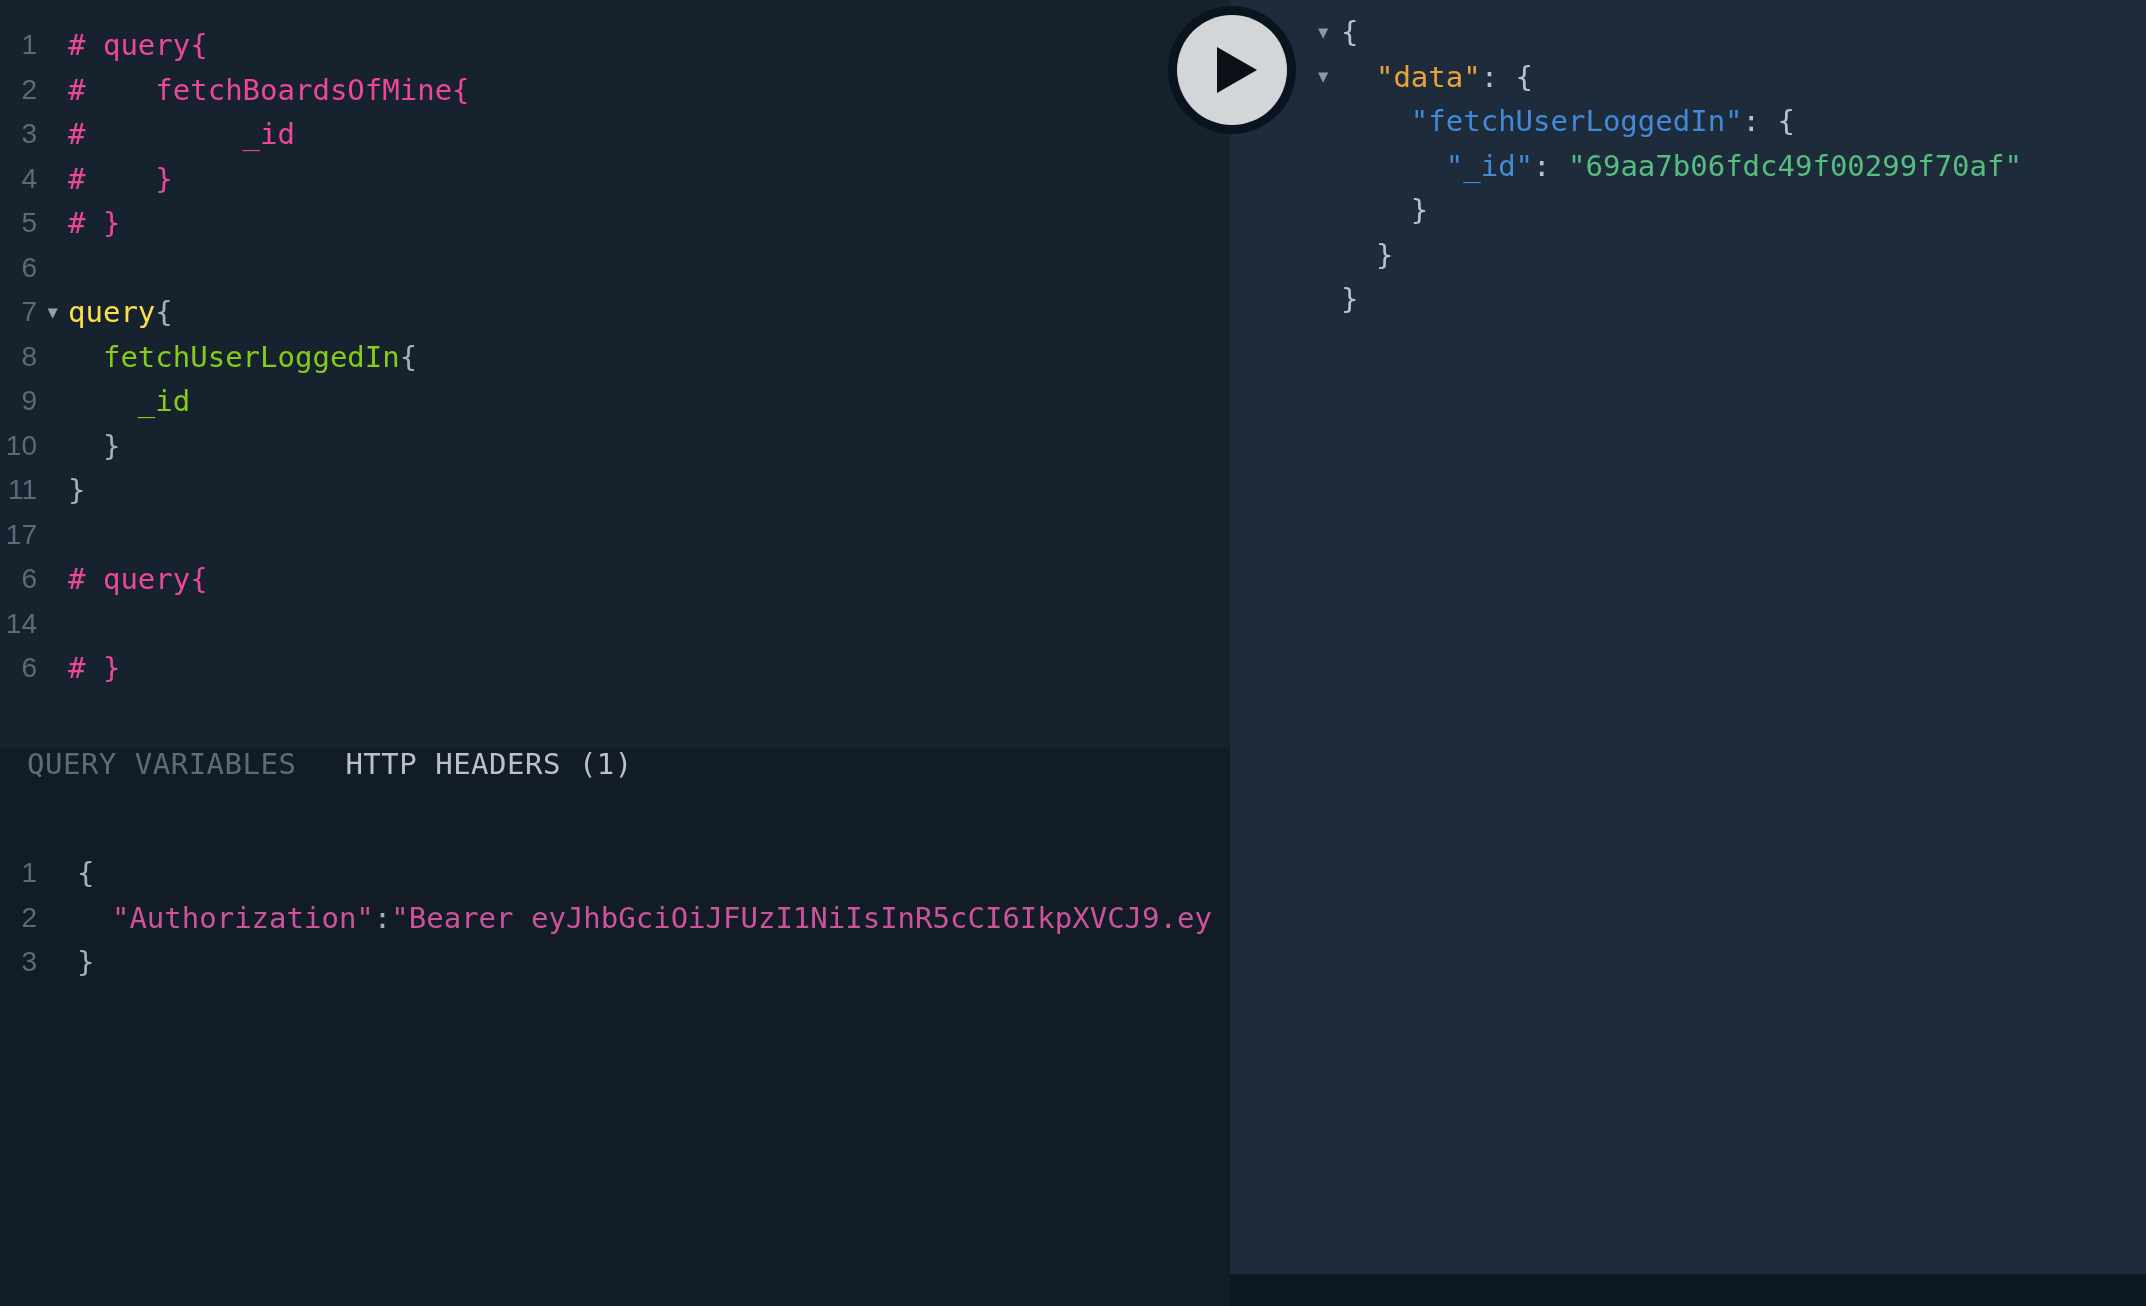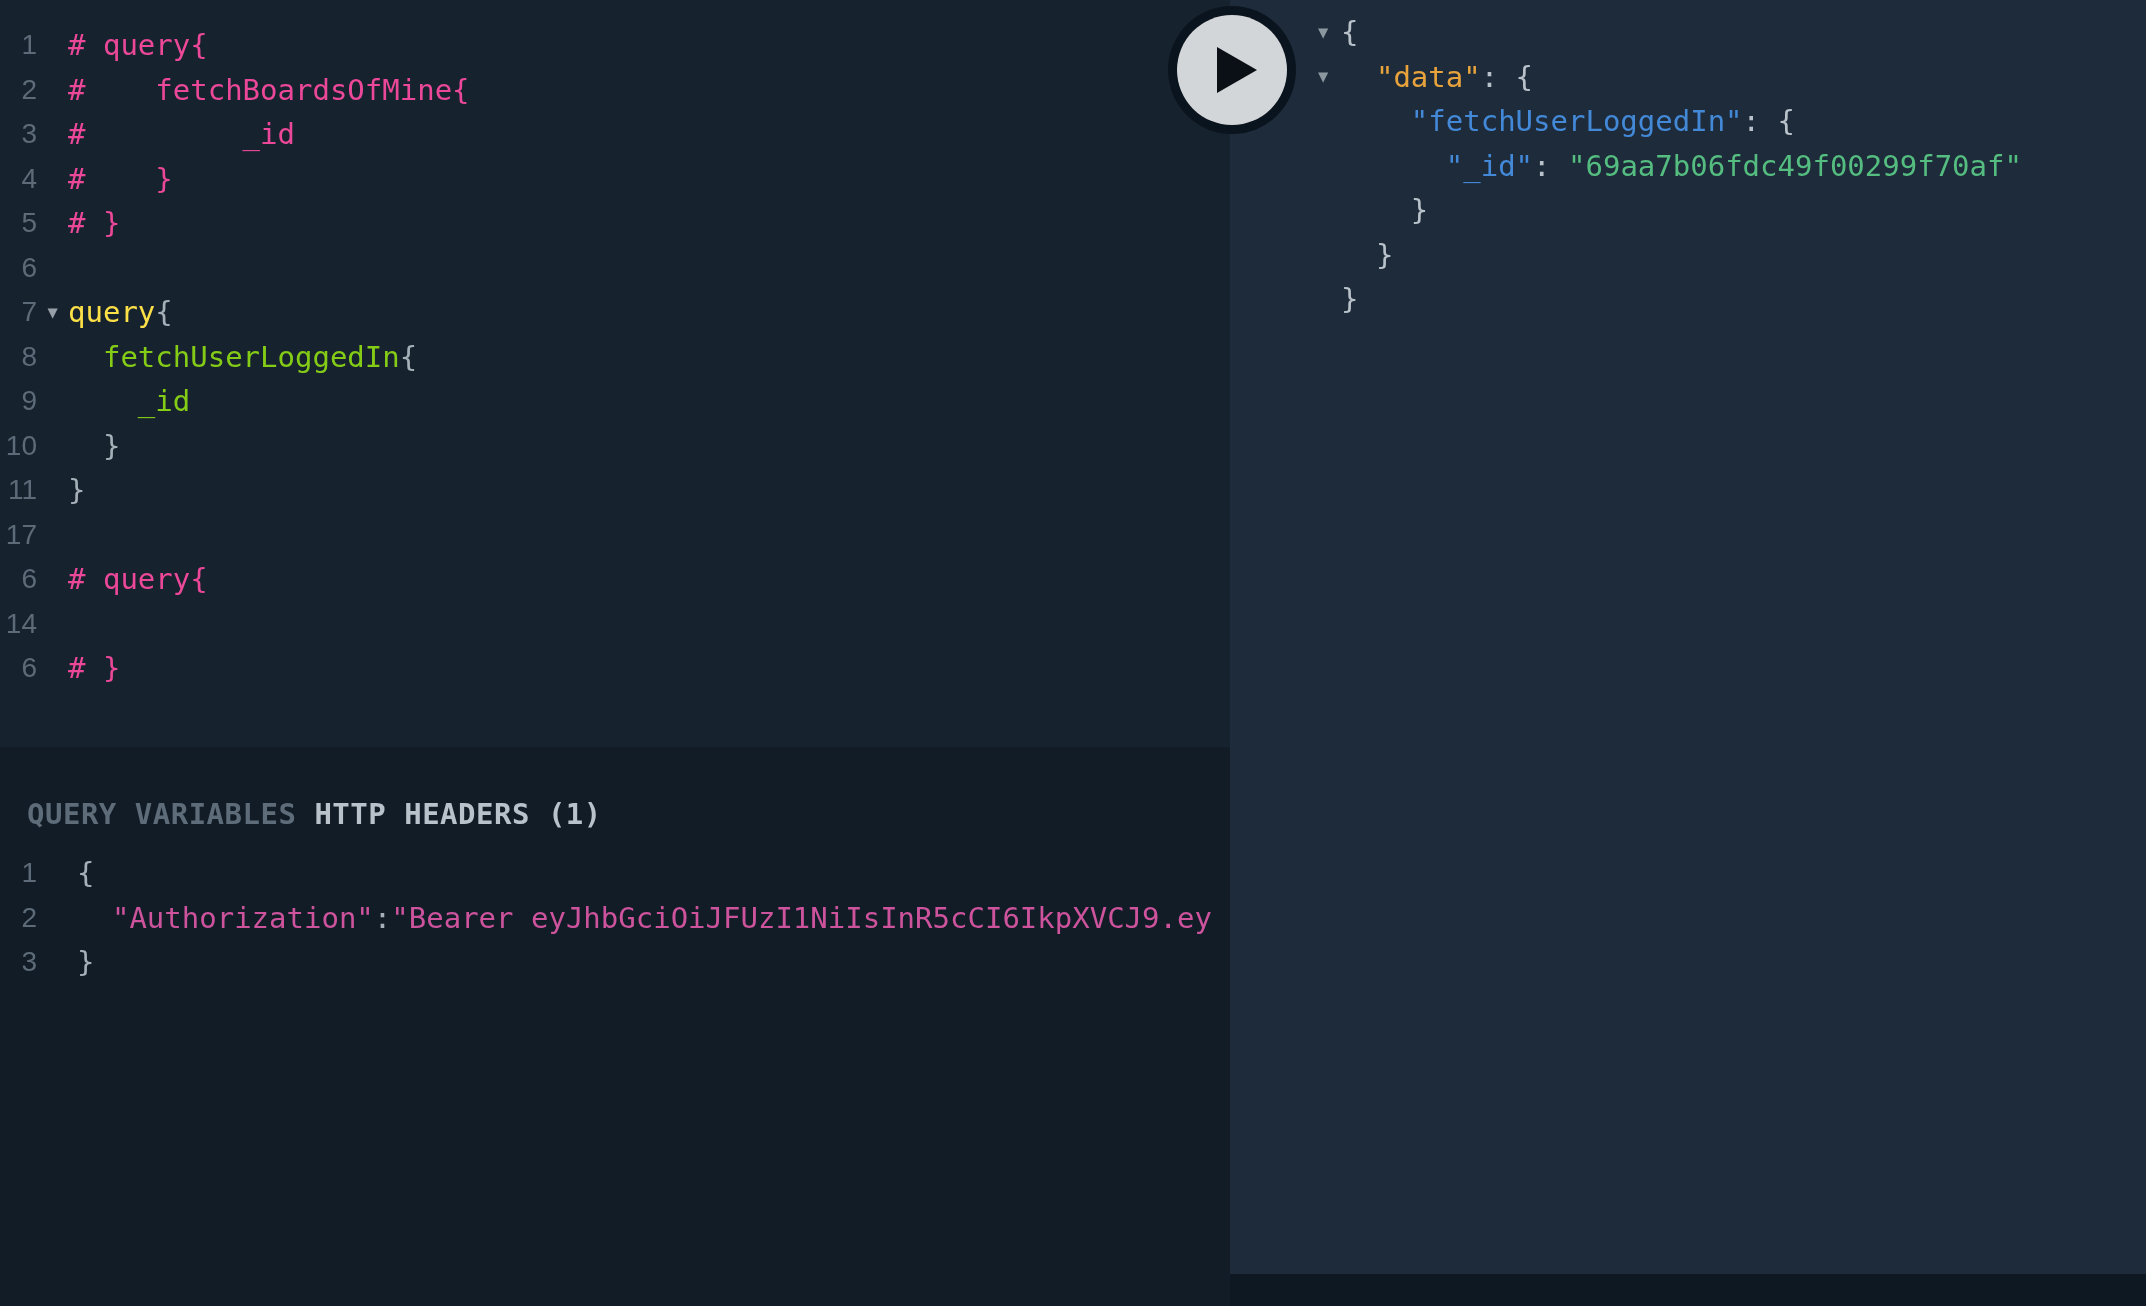--- a/index.html
+++ b/index.html
@@ -41,28 +41,28 @@
   .tok-punct        { color: #a6b0b9; }
   .tok-field        { color: #84cc16; }
   .tok-key-orange   { color: #e9a33c; }
   .tok-key-blue     { color: #4389d8; }
   .tok-string-green { color: #55bd80; }
   .tok-string-pink  { color: #cc539c; }
   .tok-rpunct       { color: #b9c2ca; }
 
   
   .tabs {
-    height: 84px; display: flex; align-items: flex-end;
-    padding-left: 27px; gap: 18px;
-    font-size: 29px; font-weight: 700; letter-spacing: 0.5px;
+    height: 84px; display: flex; align-items: flex-start;
+    padding-left: 27px; gap: 25px;
+    font-size: 29px; font-weight: 400; letter-spacing: 0.5px;
     text-transform: uppercase;
   }
   .tab { cursor: pointer; }
   .tab.inactive { color: #5e6c79; }
-  .tab.active   { color: #b9c2ca; }
+  .tab.active   { color: #b9c2ca; margin-left: 24px; }
 
   
   .play-btn {
     position: absolute; left: 1168px; top: 6px;
     width: 128px; height: 128px; border-radius: 50%;
     background: #0a141e;
     display: flex; align-items: center; justify-content: center;
     cursor: pointer; z-index: 5;
   }
   .play-inner {

